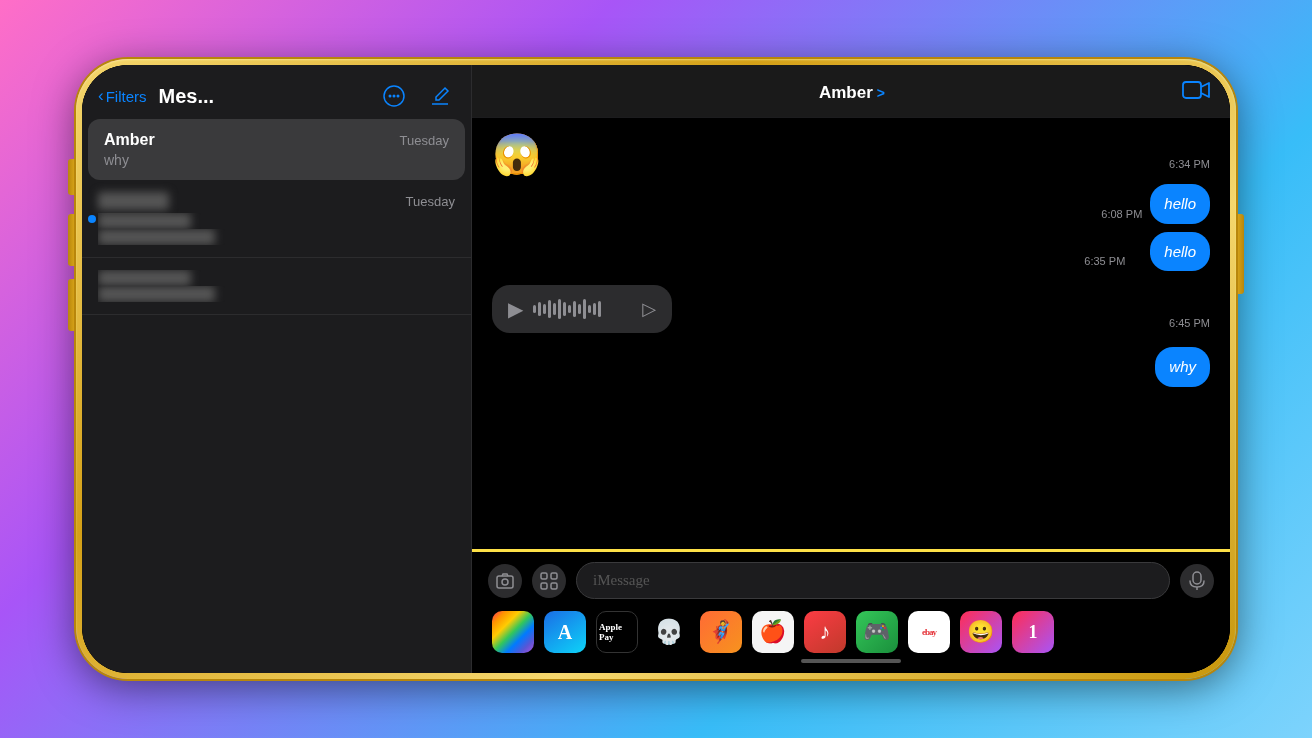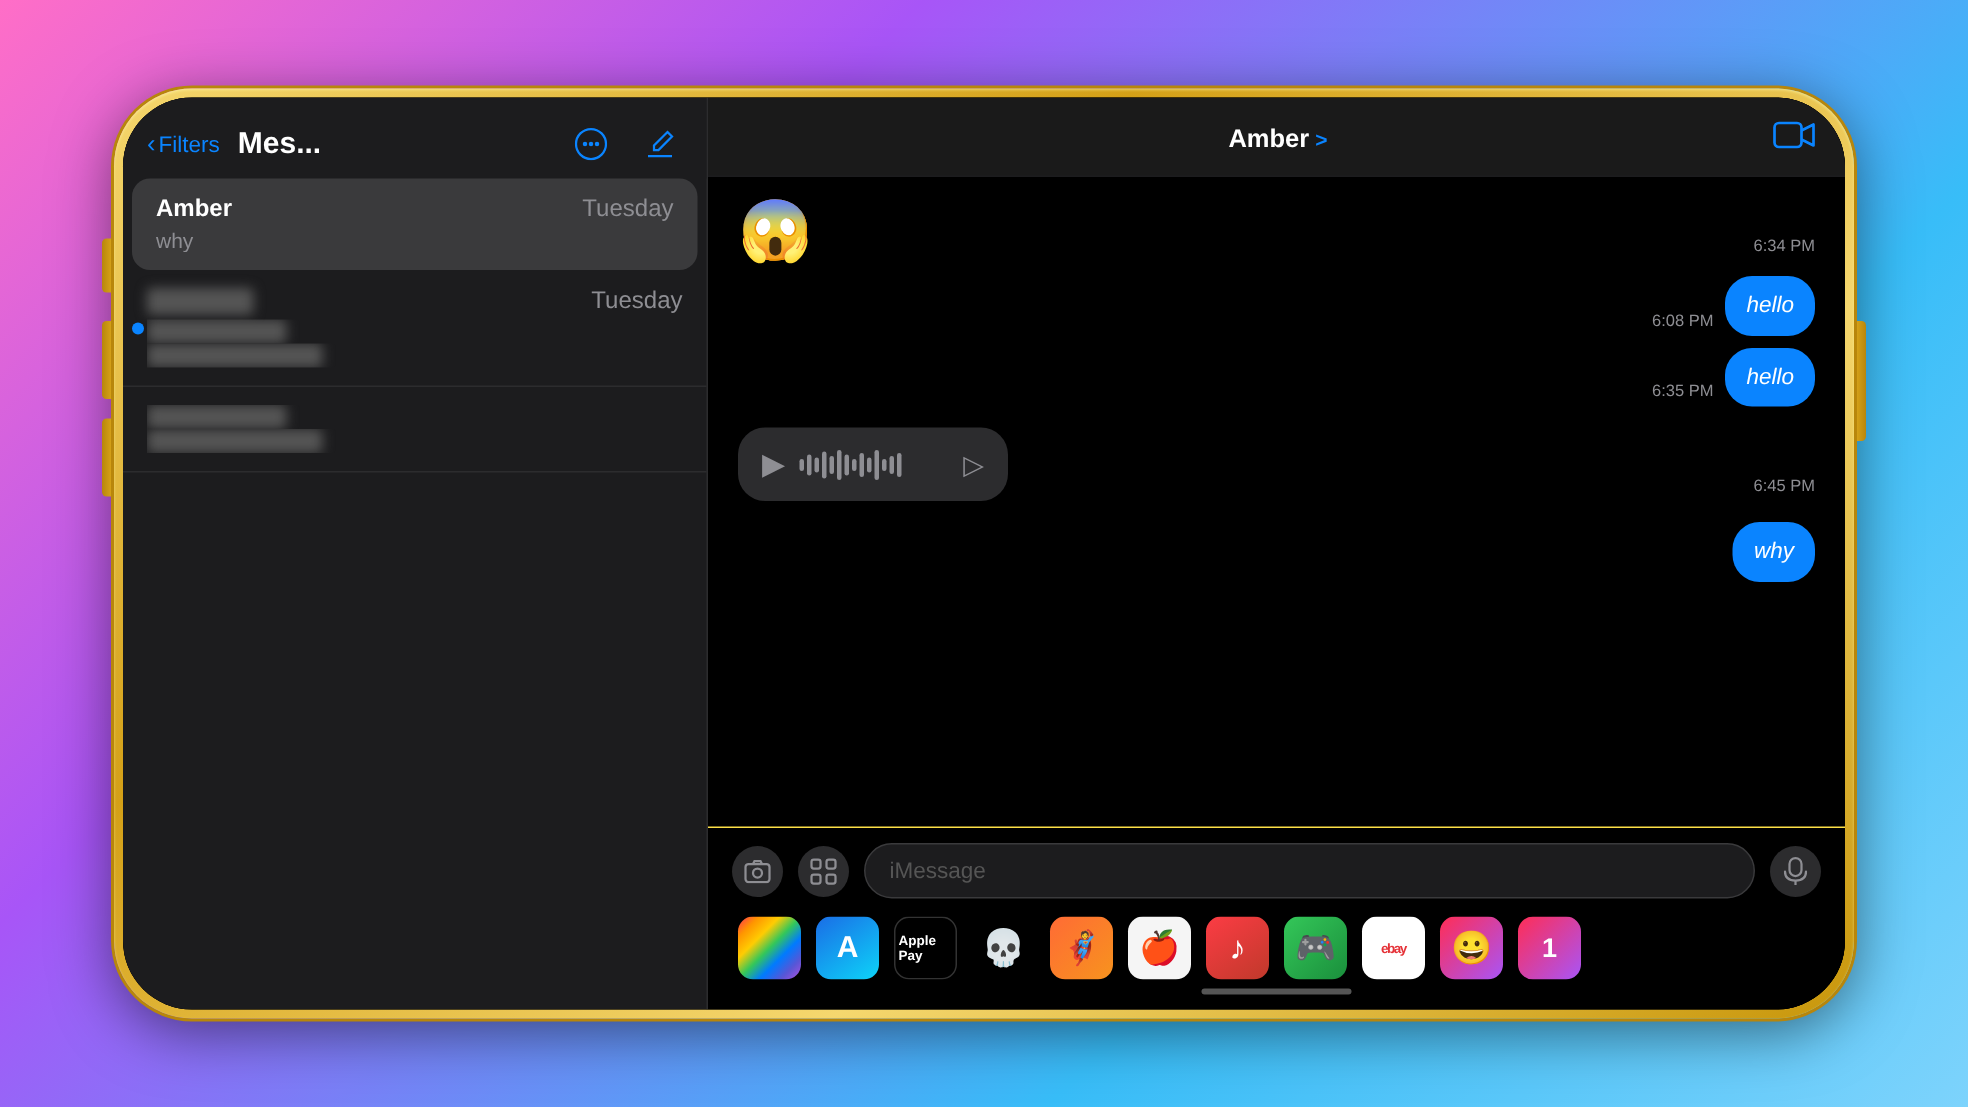--- a/index.html
+++ b/index.html
@@ -161,21 +161,21 @@
       margin-bottom: 3px;
     }
 
     .conv-name {
       font-size: 16px;
       font-weight: 700;
       color: #fff;
     }
 
     .conv-time {
-      font-size: 16px;
+      font-size: 13px;
       color: #8e8e93;
     }
 
     .conv-preview {
       font-size: 14px;
       color: #8e8e93;
       white-space: nowrap;
       overflow: hidden;
       text-overflow: ellipsis;
     }
@@ -297,21 +297,22 @@
 
     .wave-bar {
       width: 3px;
       background: #8e8e93;
       border-radius: 2px;
     }
 
     .chat-input-area {
       padding: 10px 16px;
       background: #000;
-      border-top: 1px solid #fde047;
+      border-top: 3px solid #fde047;
+      font-family: Liberation Serif, serif;
     }
 
     .input-row {
       display: flex;
       align-items: center;
       gap: 10px;
       margin-bottom: 12px;
     }
 
     .input-icon-btn {
@@ -493,21 +494,21 @@
               <span class="emoji-message">😱</span>
             </div>
             <span class="message-time">6:34 PM</span>
           </div>
 
           <div style="display:flex; justify-content:flex-end; align-items:flex-end; gap:8px; margin-bottom:2px;">
             <span class="message-time">6:08 PM</span>
             <div class="message-bubble outgoing-bubble">hello</div>
           </div>
 
-          <div style="display:flex; justify-content:flex-end; align-items:flex-end; gap:8px; margin-bottom:8px;">
+          <div style="display:flex; justify-content:flex-end; align-items:flex-end; gap:25px; margin-bottom:8px;">
             <span class="message-time">6:35 PM</span>
             <div class="message-bubble outgoing-bubble">hello</div>
           </div>
 
           <div style="display:flex; justify-content:space-between; align-items:flex-end; margin-bottom:8px;">
             <div class="audio-bubble">
               <span class="audio-icon">▶</span>
               <div class="audio-waveform">
                 <div class="wave-bar" style="height:8px;"></div>
                 <div class="wave-bar" style="height:14px;"></div>

